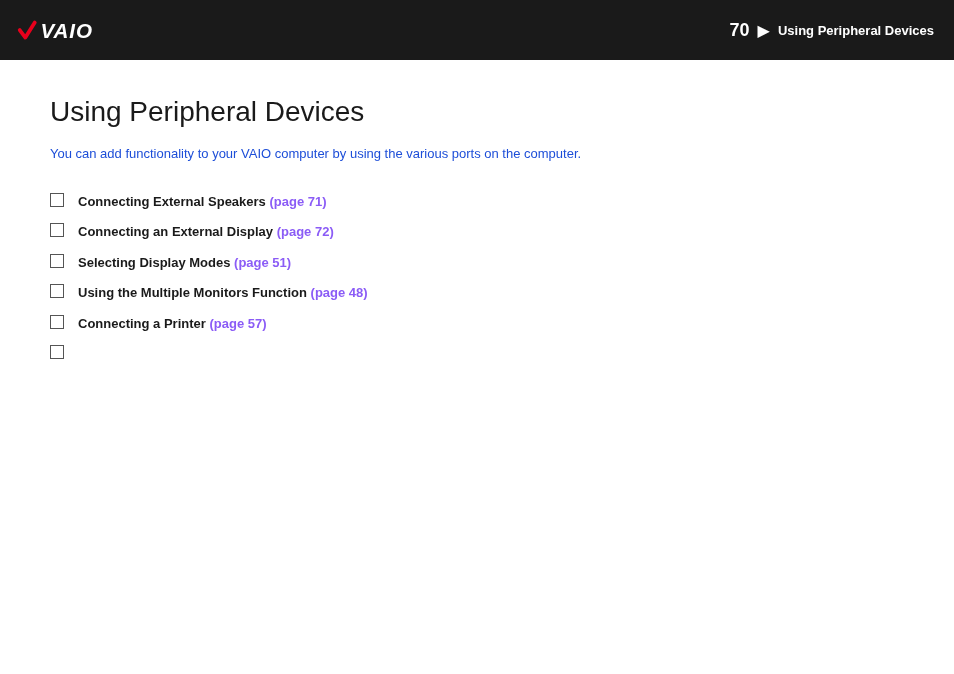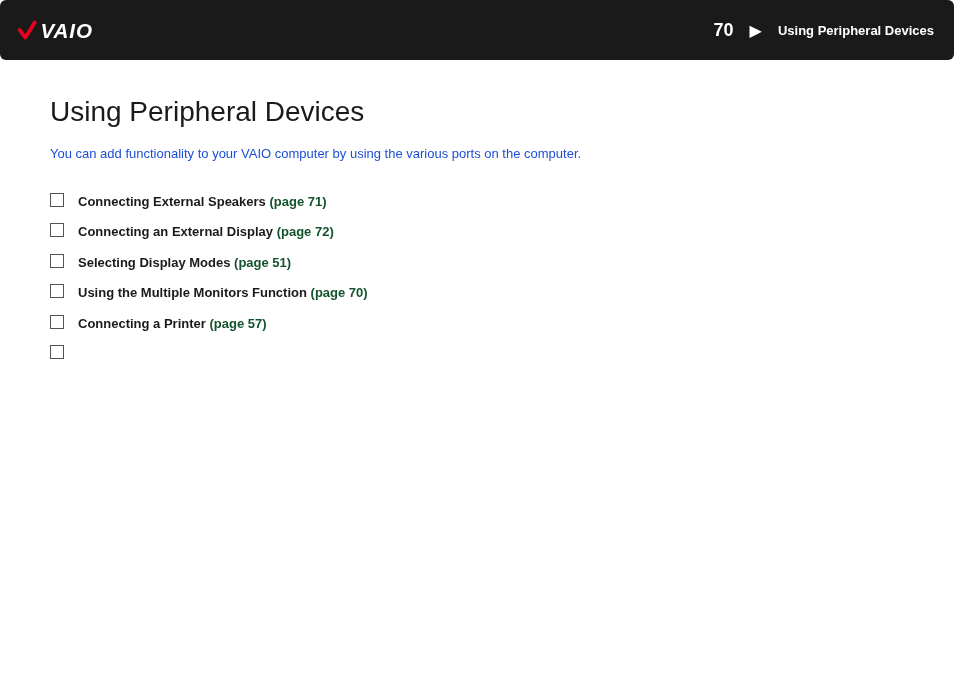--- a/index.html
+++ b/index.html
@@ -17,27 +17,26 @@
     }
 
     
     .header {
       background: #1a1a1a;
       height: 60px;
       display: flex;
       align-items: center;
       justify-content: space-between;
       padding: 0 20px 0 16px;
-      border-radius: 6px;
     }
 
     .header-right {
       display: flex;
       align-items: center;
-      gap: 16px;
+      gap: 8px;
     }
 
     .header-page-number {
       color: white;
       font-size: 18px;
       font-weight: bold;
     }
 
     .header-arrow {
       color: white;
@@ -95,21 +94,21 @@
       background: white;
     }
 
     .item-text {
       font-size: 13px;
       color: #1a1a1a;
       font-weight: bold;
     }
 
     .item-link {
-      color: #14532d;
+      color: #8b5cf6;
       font-weight: bold;
       text-decoration: none;
       cursor: pointer;
     }
 
     
     .logo-container {
       display: flex;
       align-items: center;
     }
@@ -152,21 +151,21 @@
       <li class="list-item">
         <span class="checkbox-icon"></span>
         <span class="item-text">Connecting an External Display <a class="item-link" href="#page72">(page 72)</a></span>
       </li>
       <li class="list-item">
         <span class="checkbox-icon"></span>
         <span class="item-text">Selecting Display Modes <a class="item-link" href="#page79">(page 51)</a></span>
       </li>
       <li class="list-item">
         <span class="checkbox-icon"></span>
-        <span class="item-text">Using the Multiple Monitors Function <a class="item-link" href="#page81">(page 70)</a></span>
+        <span class="item-text">Using the Multiple Monitors Function <a class="item-link" href="#page81">(page 48)</a></span>
       </li>
       <li class="list-item">
         <span class="checkbox-icon"></span>
         <span class="item-text">Connecting a Printer <a class="item-link" href="#page88">(page 57)</a></span>
       </li>
       <li class="list-item">
         <span class="checkbox-icon"></span>
       </li>
     </ul>
 </div>

